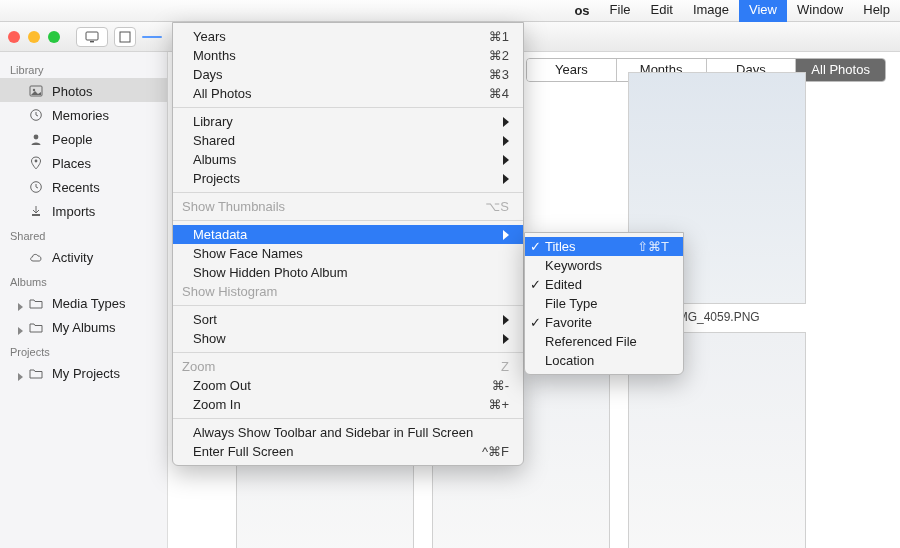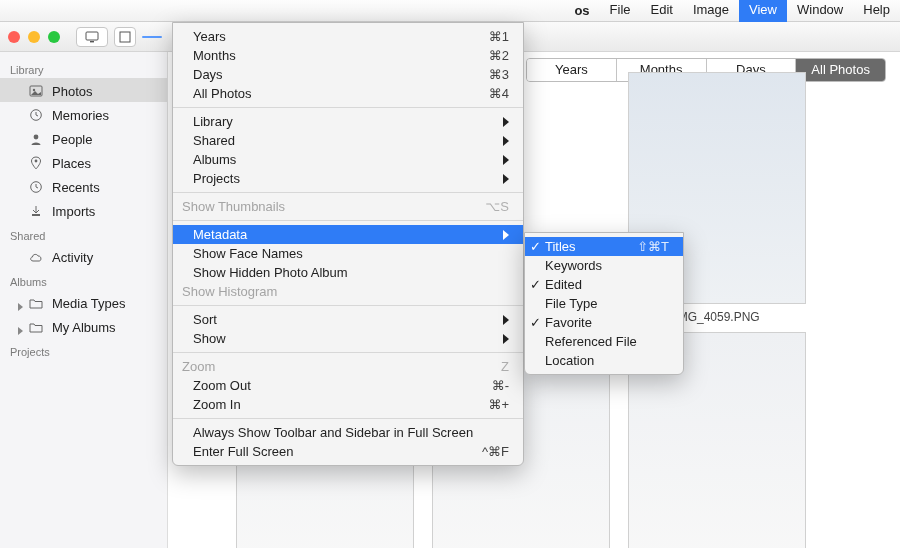--- a/index.html
+++ b/index.html
@@ -179,20 +179,29 @@
           <span class="disc"></span>
           <span class="sb-ico">
             <svg width="14" height="12" viewBox="0 0 14 12">
               <path d="M1 3 L5 3 L6 4.5 L13 4.5 L13 11 L1 11 Z" fill="none" stroke="#666"></path>
             </svg>
           </span>
           <span>My Albums</span>
         </div>
 
       <div class="sb-head">Projects</div>
+      <div class="sb-item">
+          <span class="disc"></span>
+          <span class="sb-ico">
+            <svg width="14" height="12" viewBox="0 0 14 12">
+              <path d="M1 3 L5 3 L6 4.5 L13 4.5 L13 11 L1 11 Z" fill="none" stroke="#666"></path>
+            </svg>
+          </span>
+          <span>My Projects</span>
+        </div>
     </div>
 
     <div class="content">
       <div class="segbar">
         <div class="seg">Years</div>
         <div class="seg">Months</div>
         <div class="seg">Days</div>
         <div class="seg active">All Photos</div>
       </div>
 

